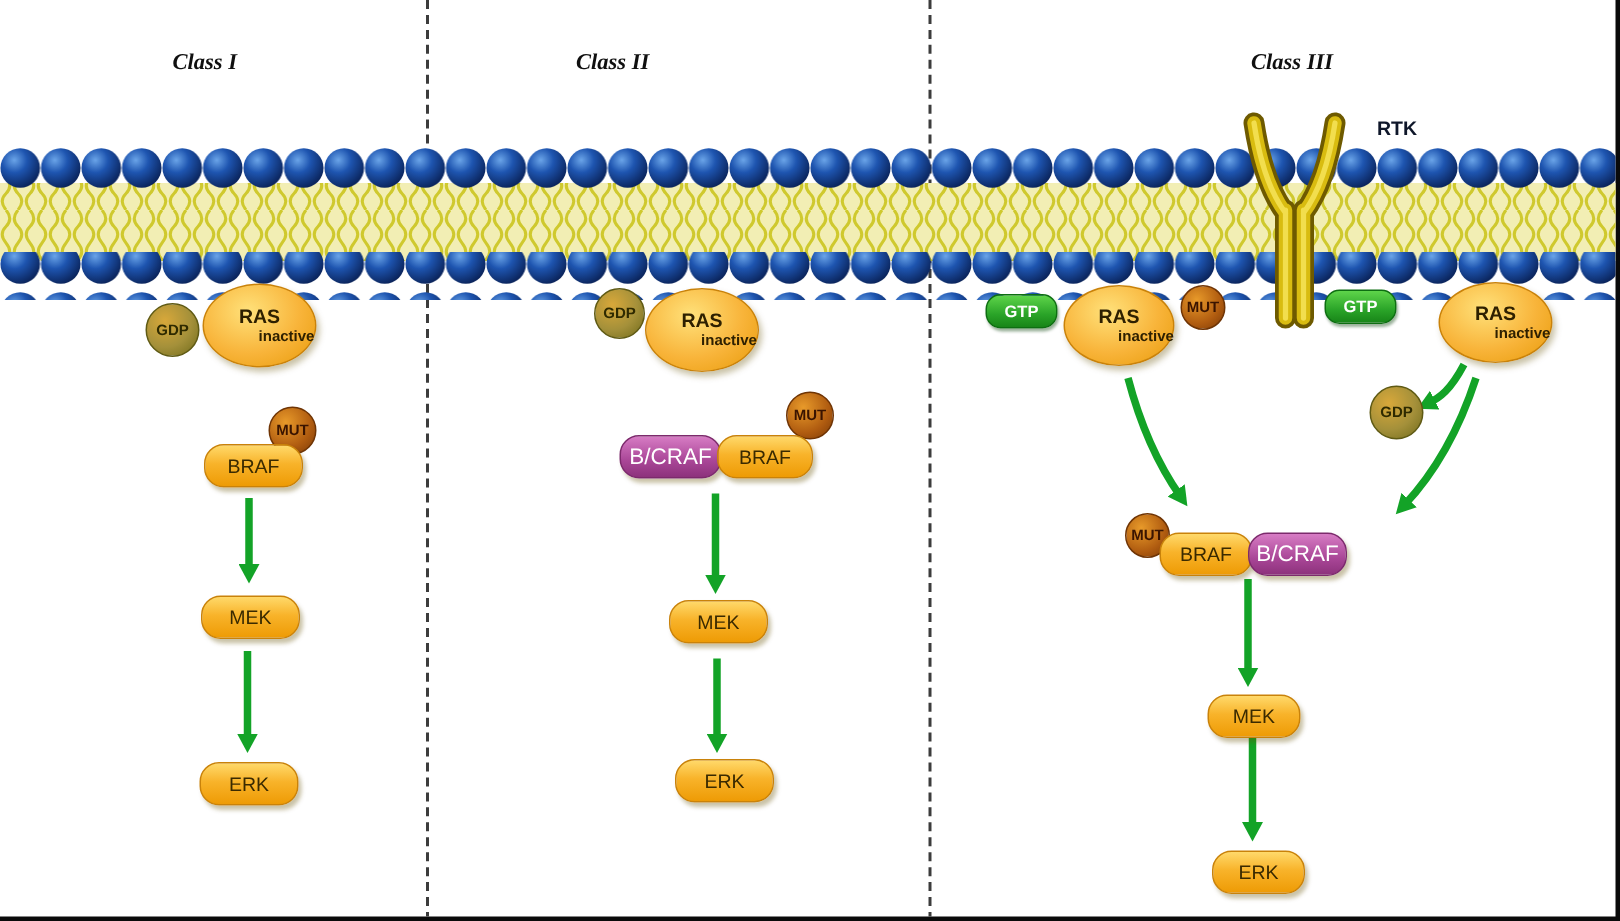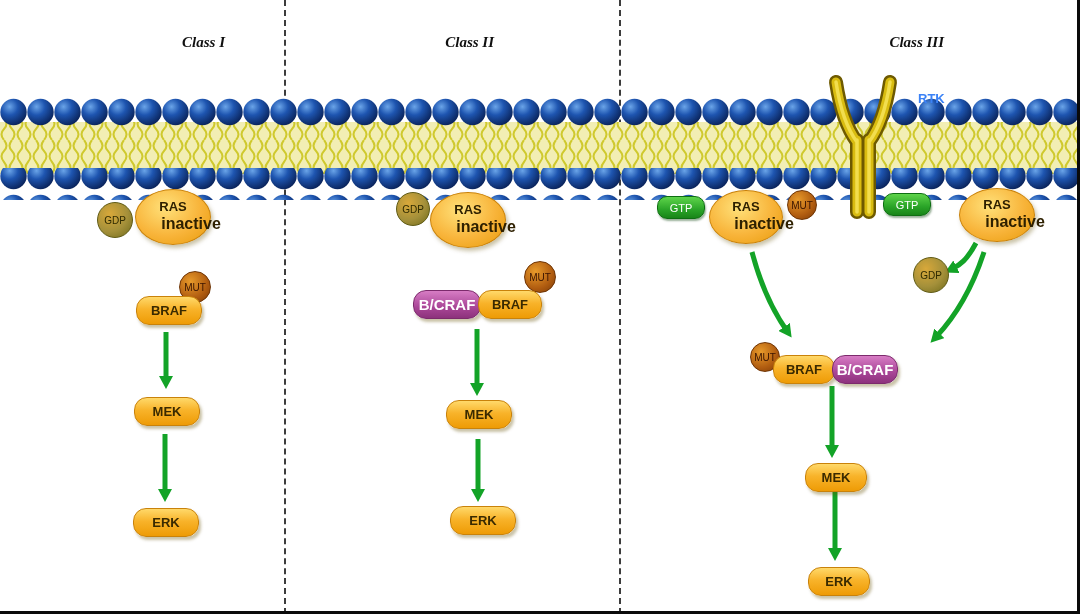--- a/index.html
+++ b/index.html
@@ -1,43 +1,43 @@
 <!DOCTYPE html>
 <html><head>
 <meta charset="utf-8">
 <style>
   html,body{margin:0;padding:0;background:#fff;}
   #canvas{position:relative;width:1080px;height:614px;background:#fff;overflow:hidden;
           box-sizing:border-box;border-right:3px solid #0a0a0a;border-bottom:3px solid #0a0a0a;
           font-family:"Liberation Sans",sans-serif;}
   .dash{position:absolute;top:0;height:614px;width:0;border-left:2px dashed #3c3c3c;z-index:1;}
   #dash1{left:284px;} #dash2{left:619px;}
-  .cls{position:absolute;width:110px;text-align:right;z-index:2;color:#101010;
+  .cls{position:absolute;width:110px;text-align:left;z-index:2;color:#101010;
        font:italic bold 15px "Liberation Serif",serif;}
   #cls1{left:115px;top:34px;} #cls2{left:384px;top:34px;} #cls3{left:834px;top:34px;}
   #membrane{position:absolute;left:0;top:96px;z-index:2;}
   #rtk-svg{position:absolute;left:812px;top:72px;z-index:3;}
-  #rtk-label{position:absolute;left:918px;top:91px;z-index:3;font:bold 13px "Liberation Sans",sans-serif;color:#3b82f6;}
+  #rtk-label{position:absolute;left:918px;top:78px;z-index:3;font:bold 13px "Liberation Sans",sans-serif;color:#0f172a;}
   #arrows{position:absolute;left:0;top:0;z-index:4;pointer-events:none;}
   .node{position:absolute;display:flex;align-items:center;justify-content:center;z-index:5;}
-  .pill{border-radius:13px;font-weight:bold;font-size:13px;color:#3a2a00;
+  .pill{border-radius:13px;font-weight:normal;font-size:13px;color:#3a2a00;
         background:linear-gradient(180deg,#ffd96a 0%,#f8b32a 45%,#ee9b05 100%);
         border:1px solid #c9820a;box-shadow:2px 3px 3px rgba(100,80,0,.35);}
   .purple{background:linear-gradient(180deg,#d77cc4 0%,#a94697 60%,#8d327c 100%);
           color:#ffffff;border-color:#7c2a6c;font-size:15px;}
   .ras{border-radius:50%;flex-direction:column;line-height:1.15;font-weight:bold;font-size:13px;color:#2e2000;
        background:radial-gradient(ellipse at 40% 32%,#ffe17a 0%,#f8b43a 55%,#e89a08 100%);
        border:1px solid #c9820a;box-shadow:2px 3px 4px rgba(100,80,0,.35);}
-  .ras .l2{font-size:16px;margin-left:36px;}
-  .circ{border-radius:50%;font-weight:normal;font-size:10px;z-index:4;}
+  .ras .l2{font-size:10px;margin-left:36px;}
+  .circ{border-radius:50%;font-weight:bold;font-size:10px;z-index:4;}
   .gdp{background:radial-gradient(circle at 35% 32%,#d8a83a 0%,#a4903a 55%,#6f6a1a 100%);
        color:#2e2a00;border:1px solid #5f5a14;}
   .mut{background:radial-gradient(circle at 35% 32%,#e89a2a 0%,#b05c10 60%,#7c3a06 100%);
        color:#3a1400;border:1px solid #6f3404;}
-  .gtp{border-radius:10px;font-weight:normal;font-size:11px;color:#ffffff;
+  .gtp{border-radius:10px;font-weight:bold;font-size:11px;color:#ffffff;
        background:linear-gradient(180deg,#5ed44a 0%,#2aa428 60%,#188518 100%);
        border:1.5px solid #0e6e12;box-shadow:1px 2px 2px rgba(0,60,0,.4);}
   
   #ras1{left:135px;top:189px;width:74px;height:54px;}
   #gdp1{left:97px;top:202px;width:34px;height:34px;}
   #mut1{left:179px;top:271px;width:30px;height:30px;}
   #braf1{left:136px;top:296px;width:64px;height:27px;}
   #mek1{left:134px;top:397px;width:64px;height:27px;}
   #erk1{left:133px;top:508px;width:64px;height:27px;}
   #gdp2{left:396px;top:192px;width:32px;height:32px;}

